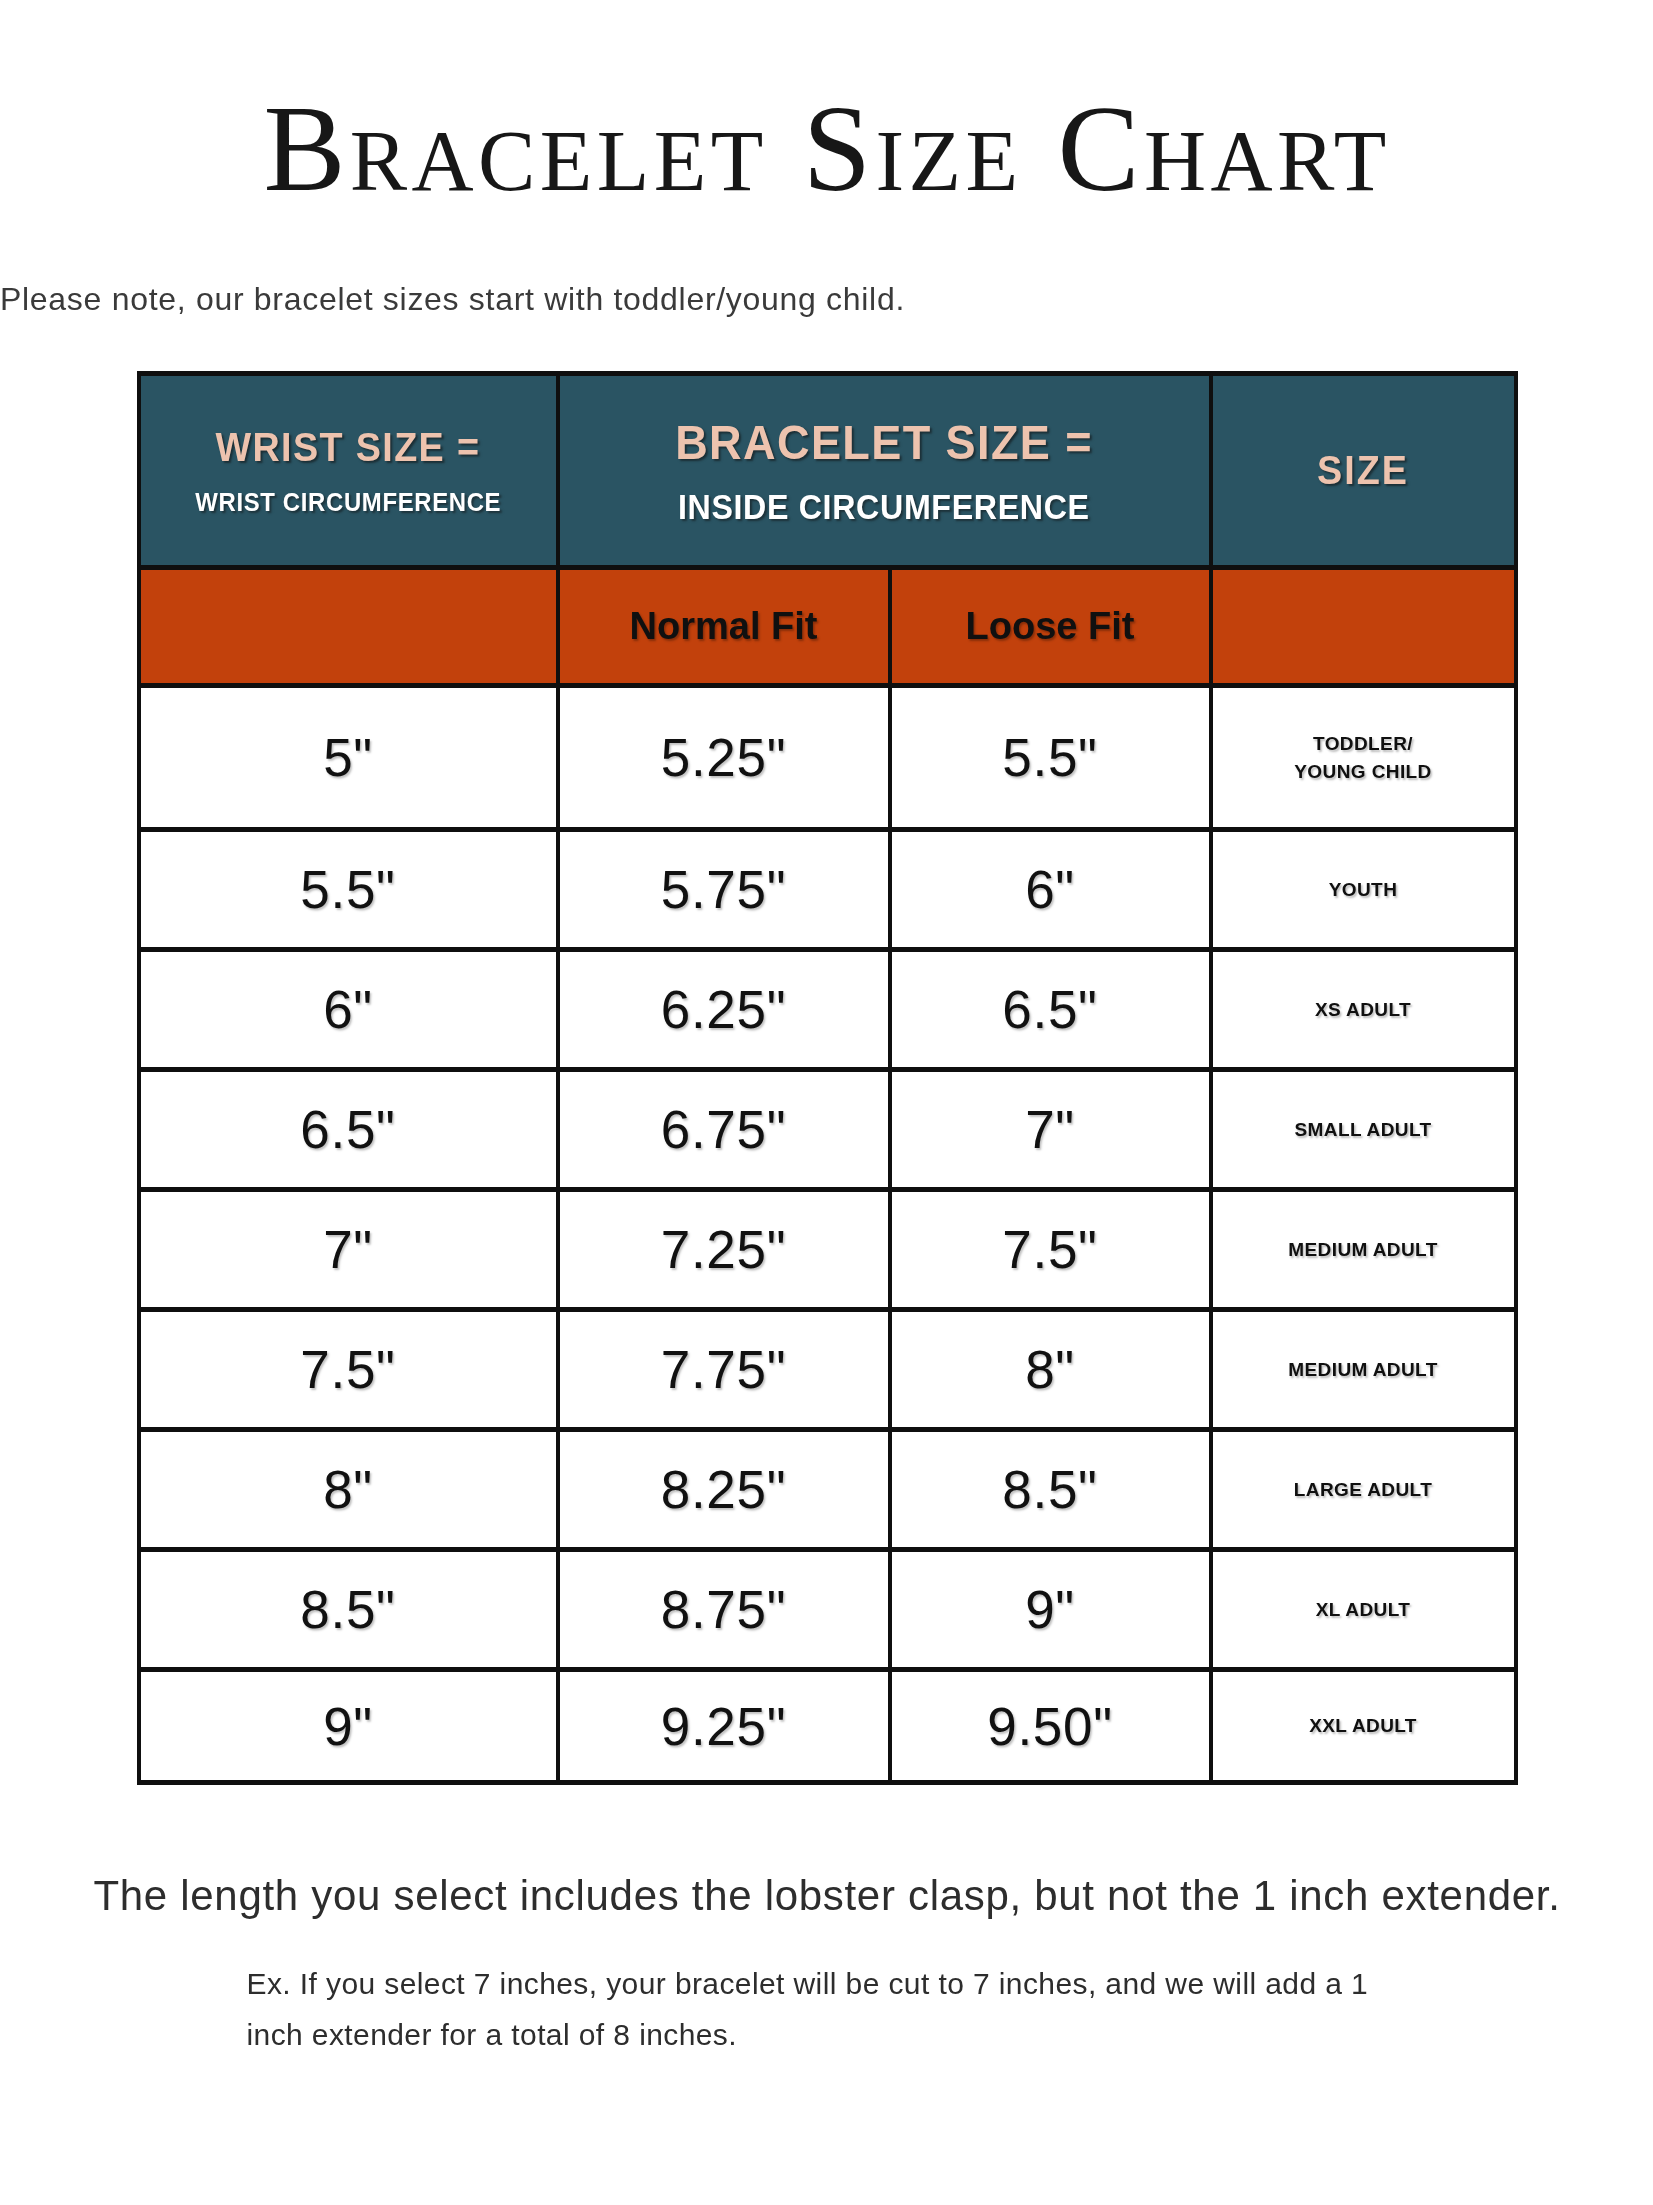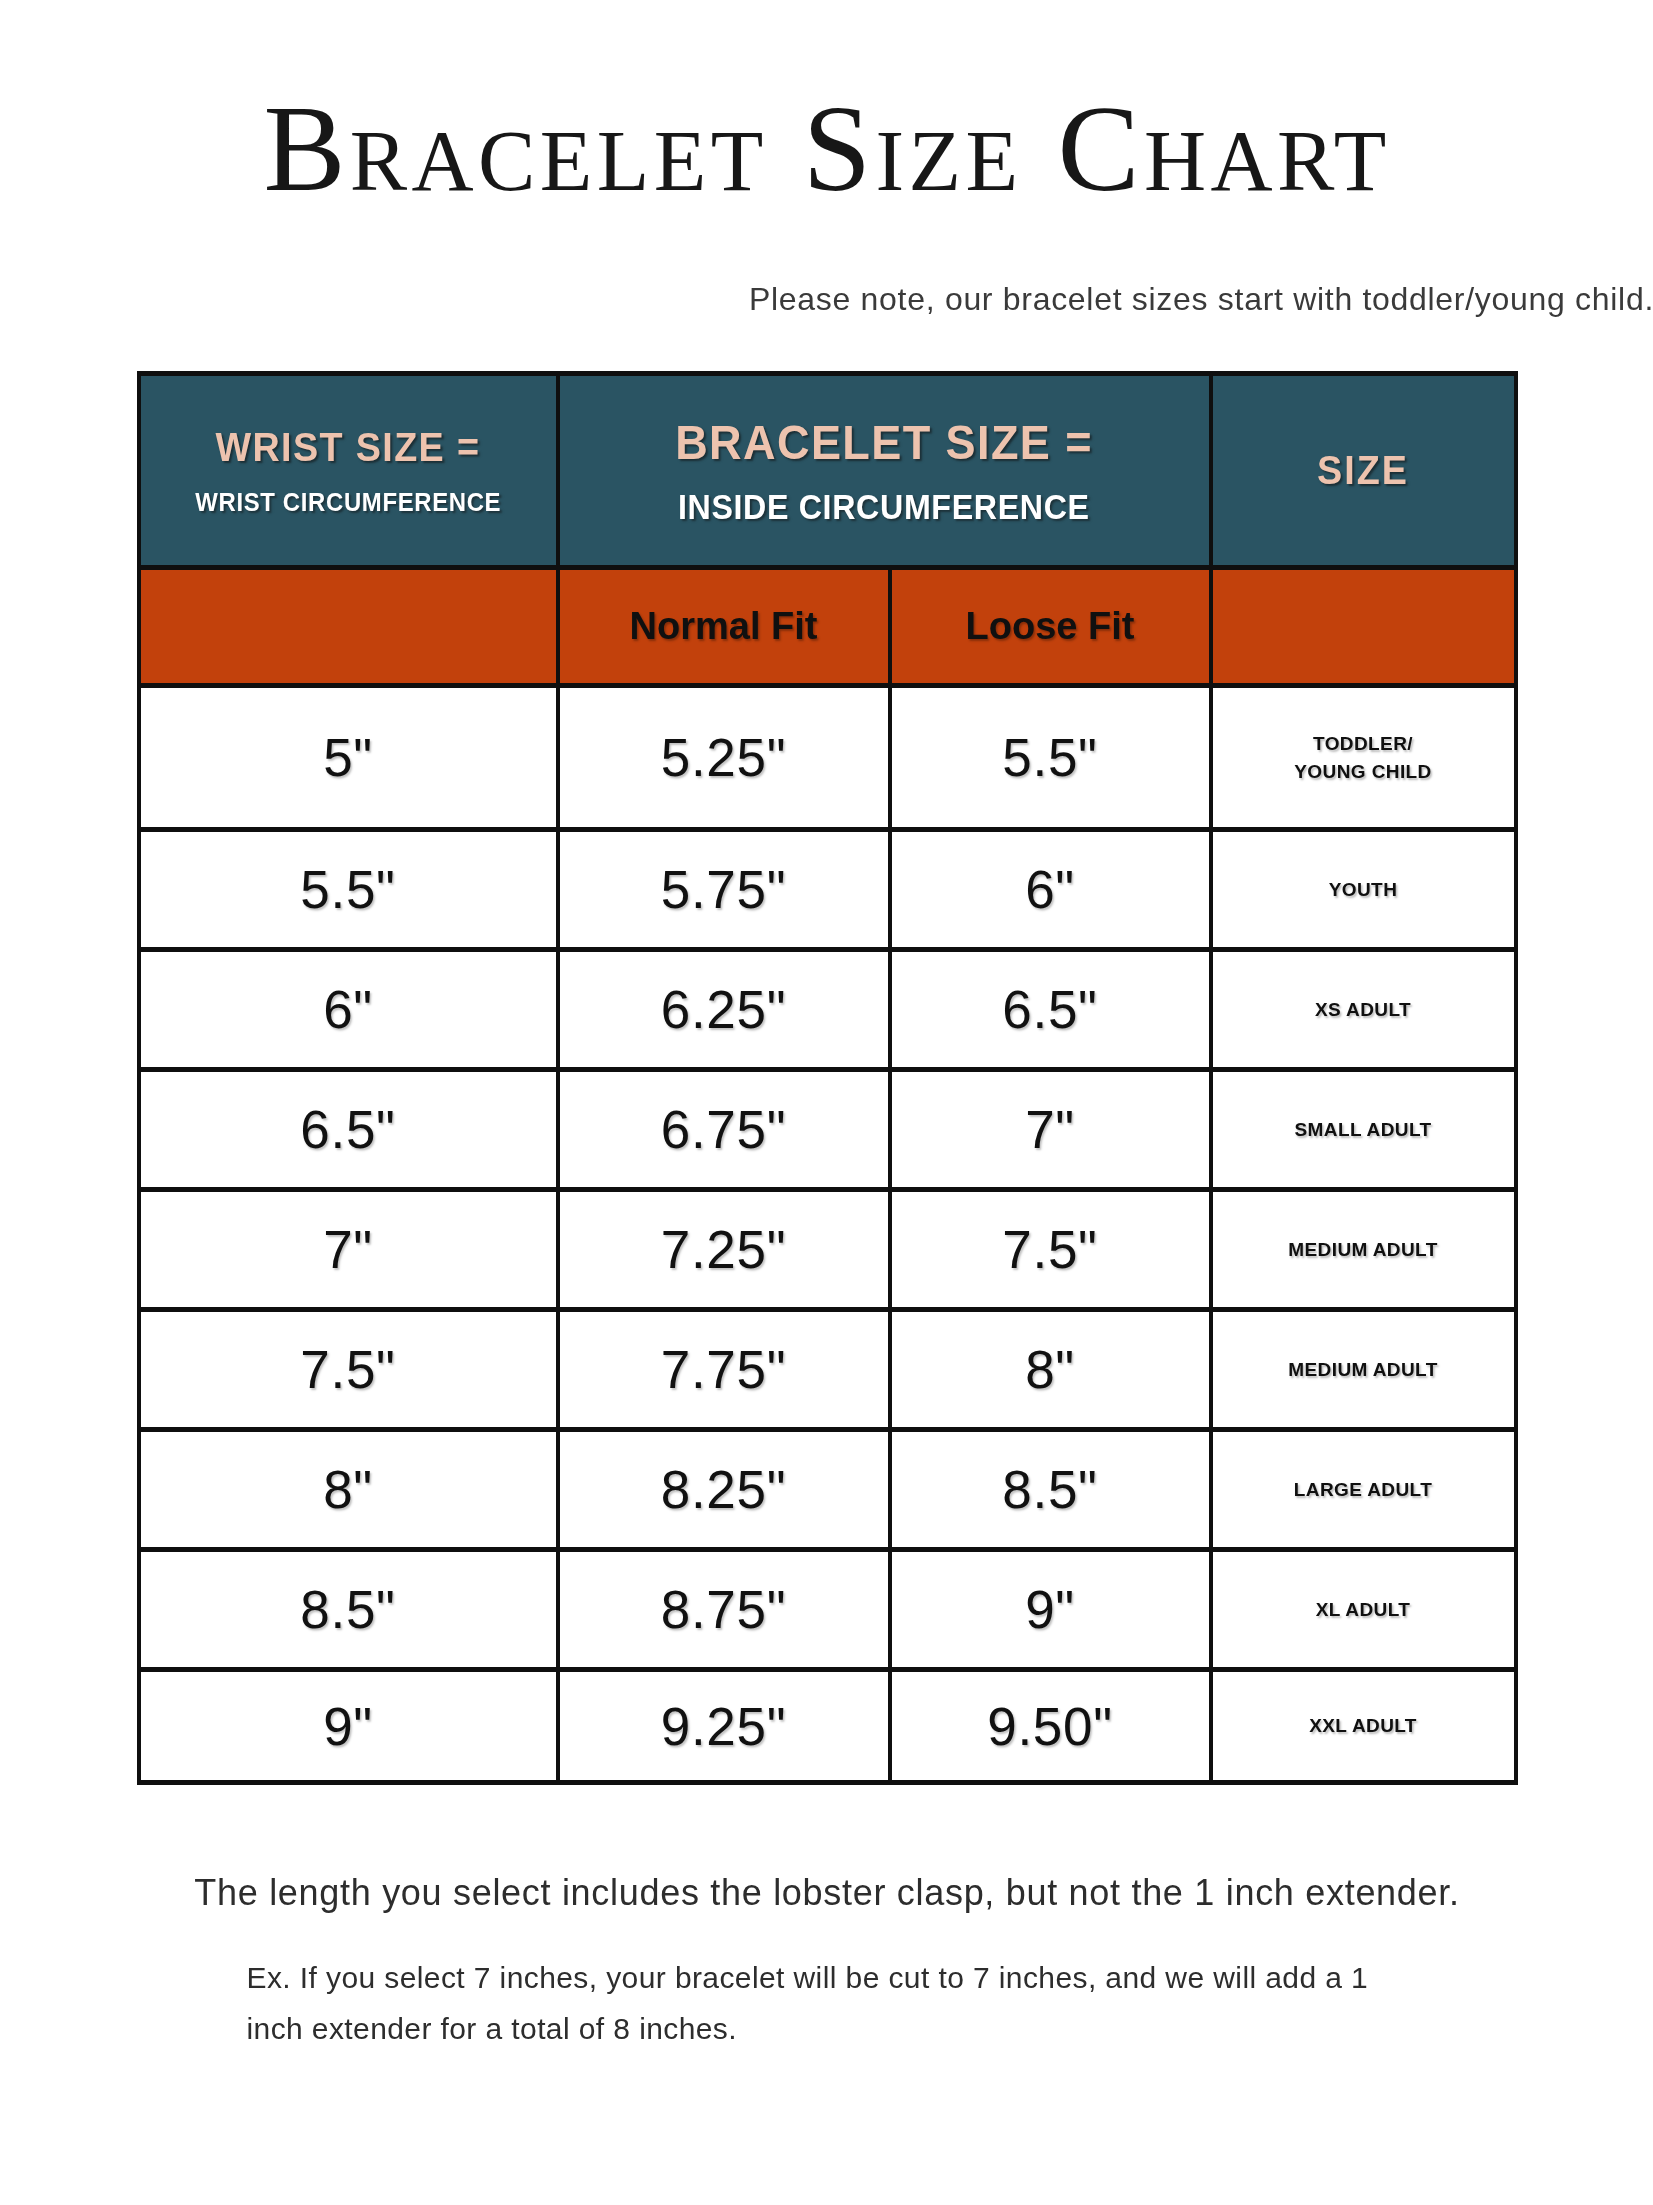--- a/index.html
+++ b/index.html
@@ -24,25 +24,24 @@
     font-variant: small-caps;
     font-weight: 500;
     font-size: 123px;
     line-height: 1.0;
     letter-spacing: 4.4px;
     color: #171717;
   }
   
   .subtitle {
     margin: 71px 0 0 0;
-    text-align: right;
+    text-align: left;
     font-size: 32px;
     letter-spacing: 0.7px;
     color: #3a3a3a;
-    padding-left: 43px;
   }
   
   table.size-table {
     border-collapse: collapse;
     table-layout: fixed;
     width: 1377px;
     margin: 53px auto 16px auto;
   }
   table.size-table th,
   table.size-table td {
@@ -112,21 +111,21 @@
     color: #101010;
     line-height: 1.45;
     white-space: pre-line;
     padding: 0 13.2px;
     text-shadow: 1.5px 2.2px 2.2px rgba(0,0,0,0.28);
   }
   
   .footer-note {
     margin: 87px 0 0 0;
     text-align: center;
-    font-size: 36px;
+    font-size: 42px;
     letter-spacing: 0.7px;
     color: #2d2d2d;
   }
   .footer-example {
     margin: 38px auto 0 auto;
     max-width: 1161px;
     text-align: left;
     font-size: 30px;
     letter-spacing: 0.4px;
     line-height: 1.7;

